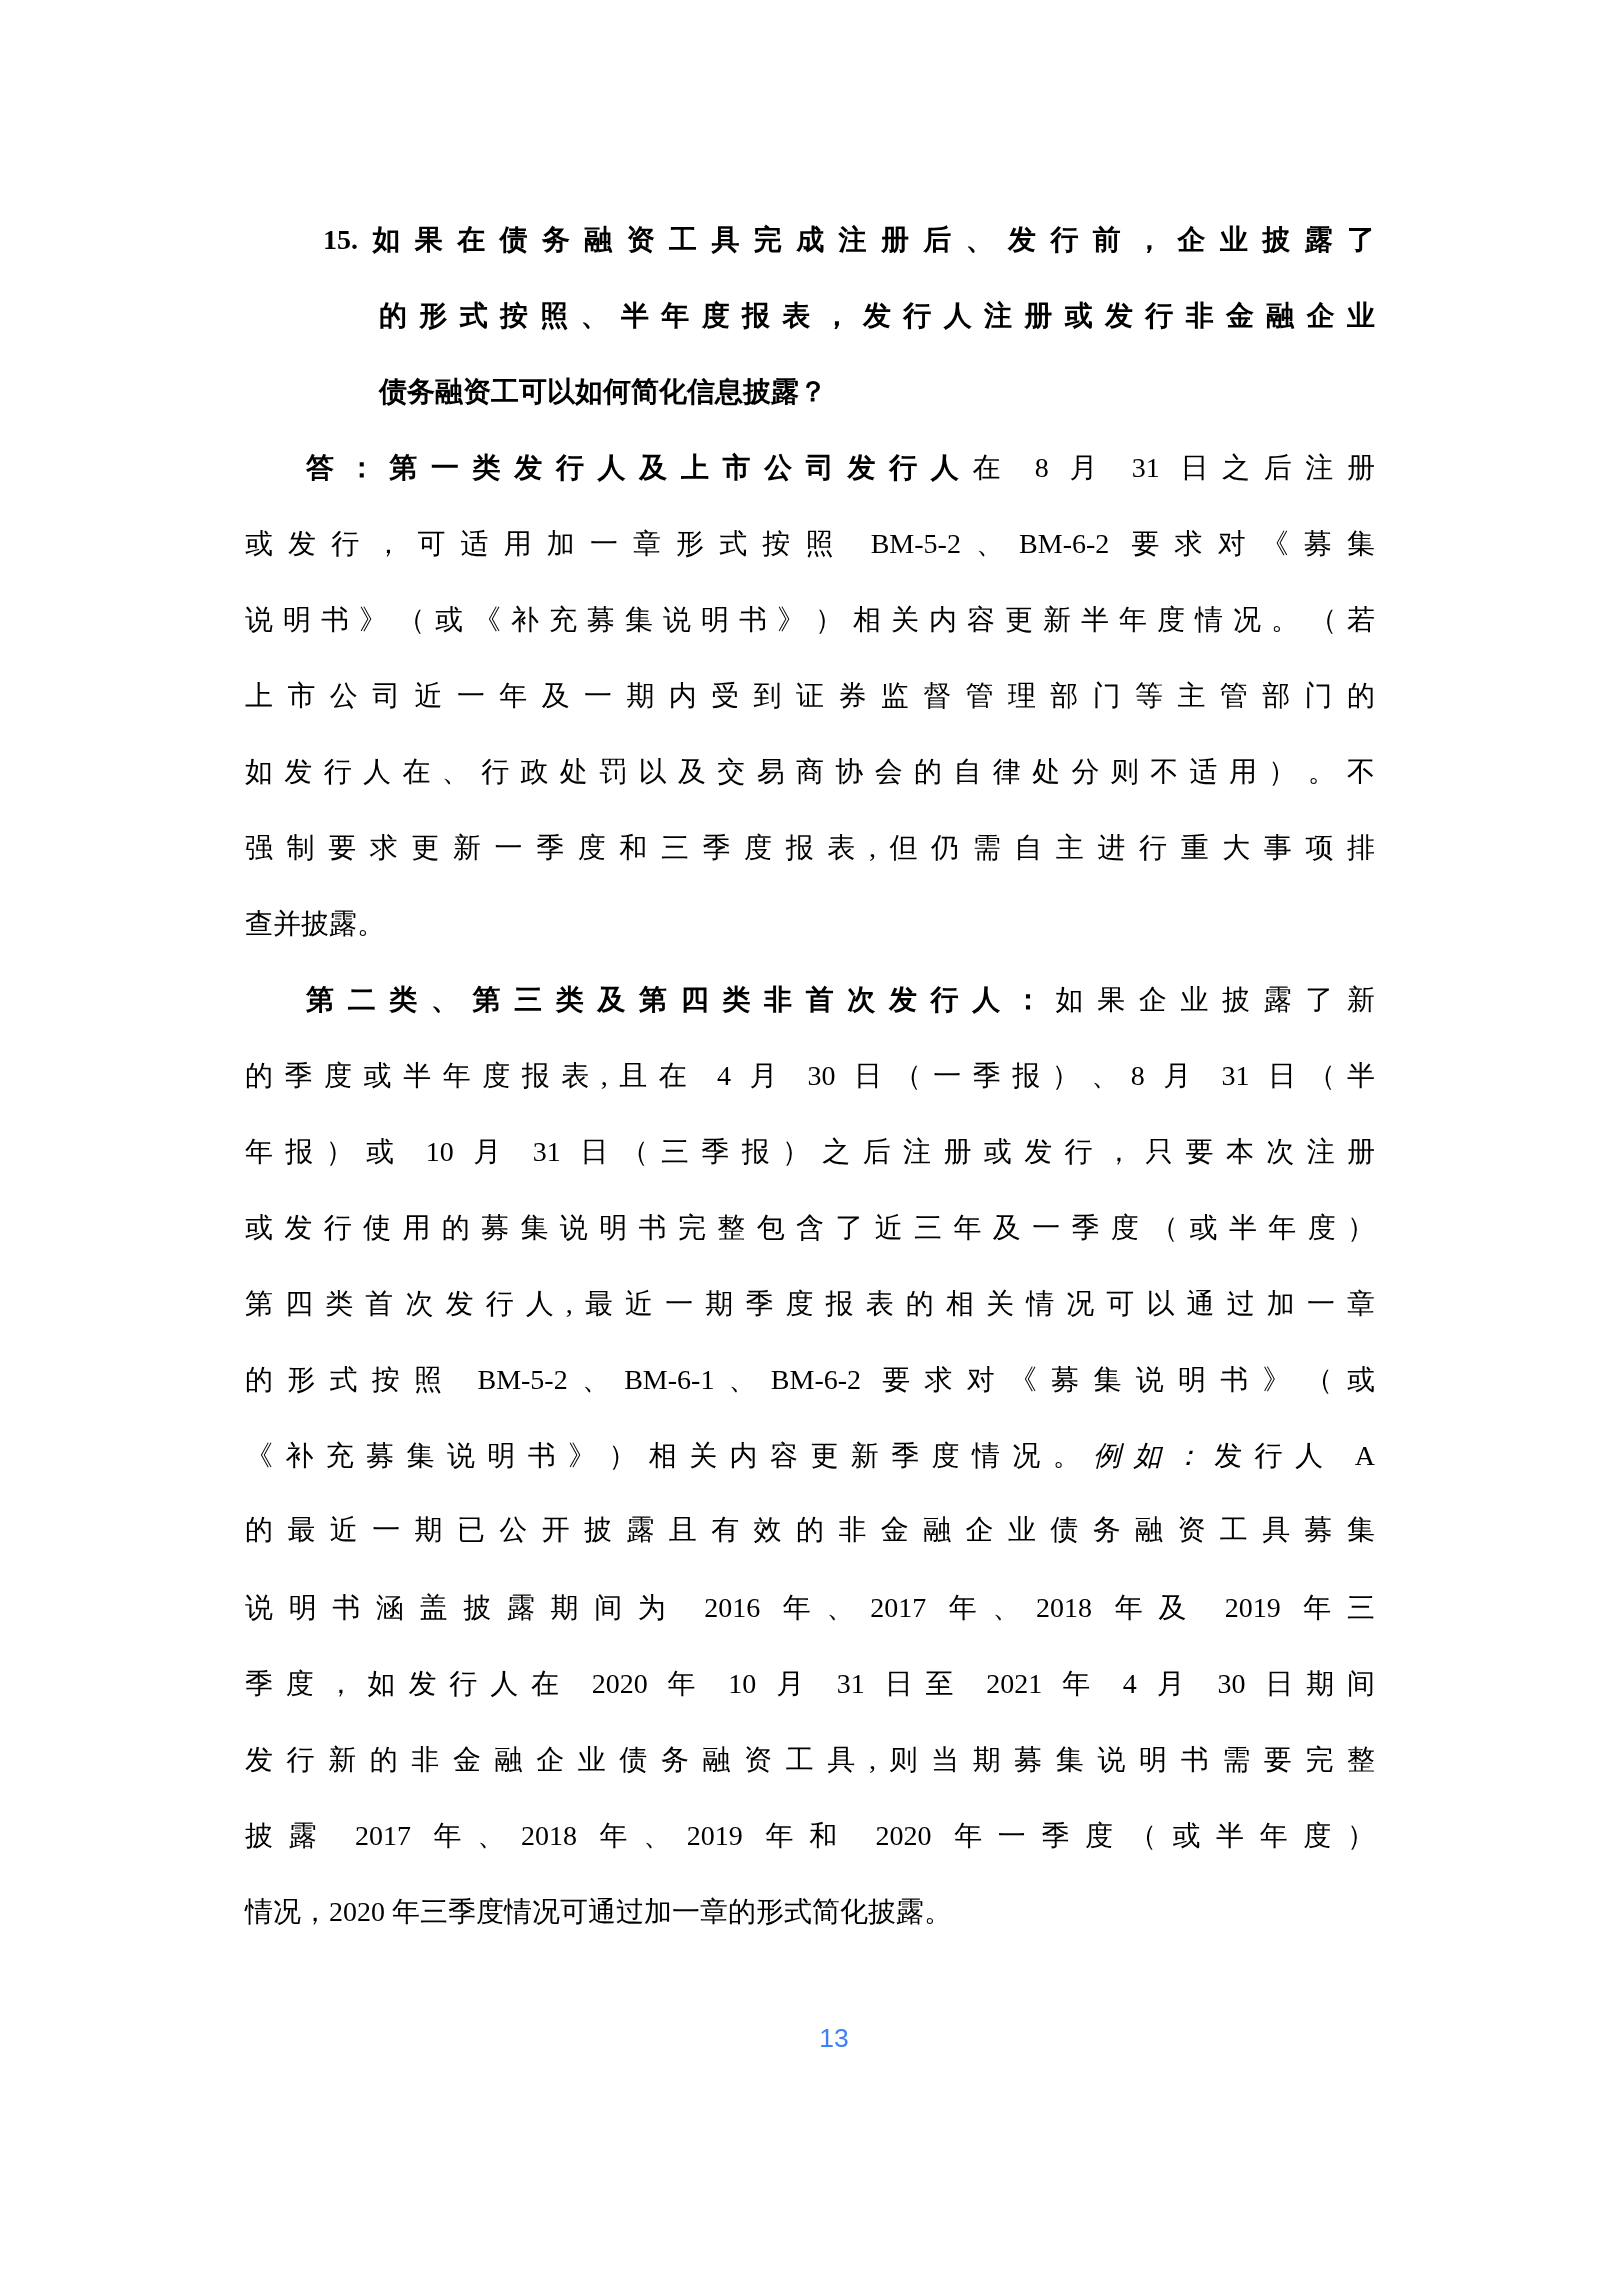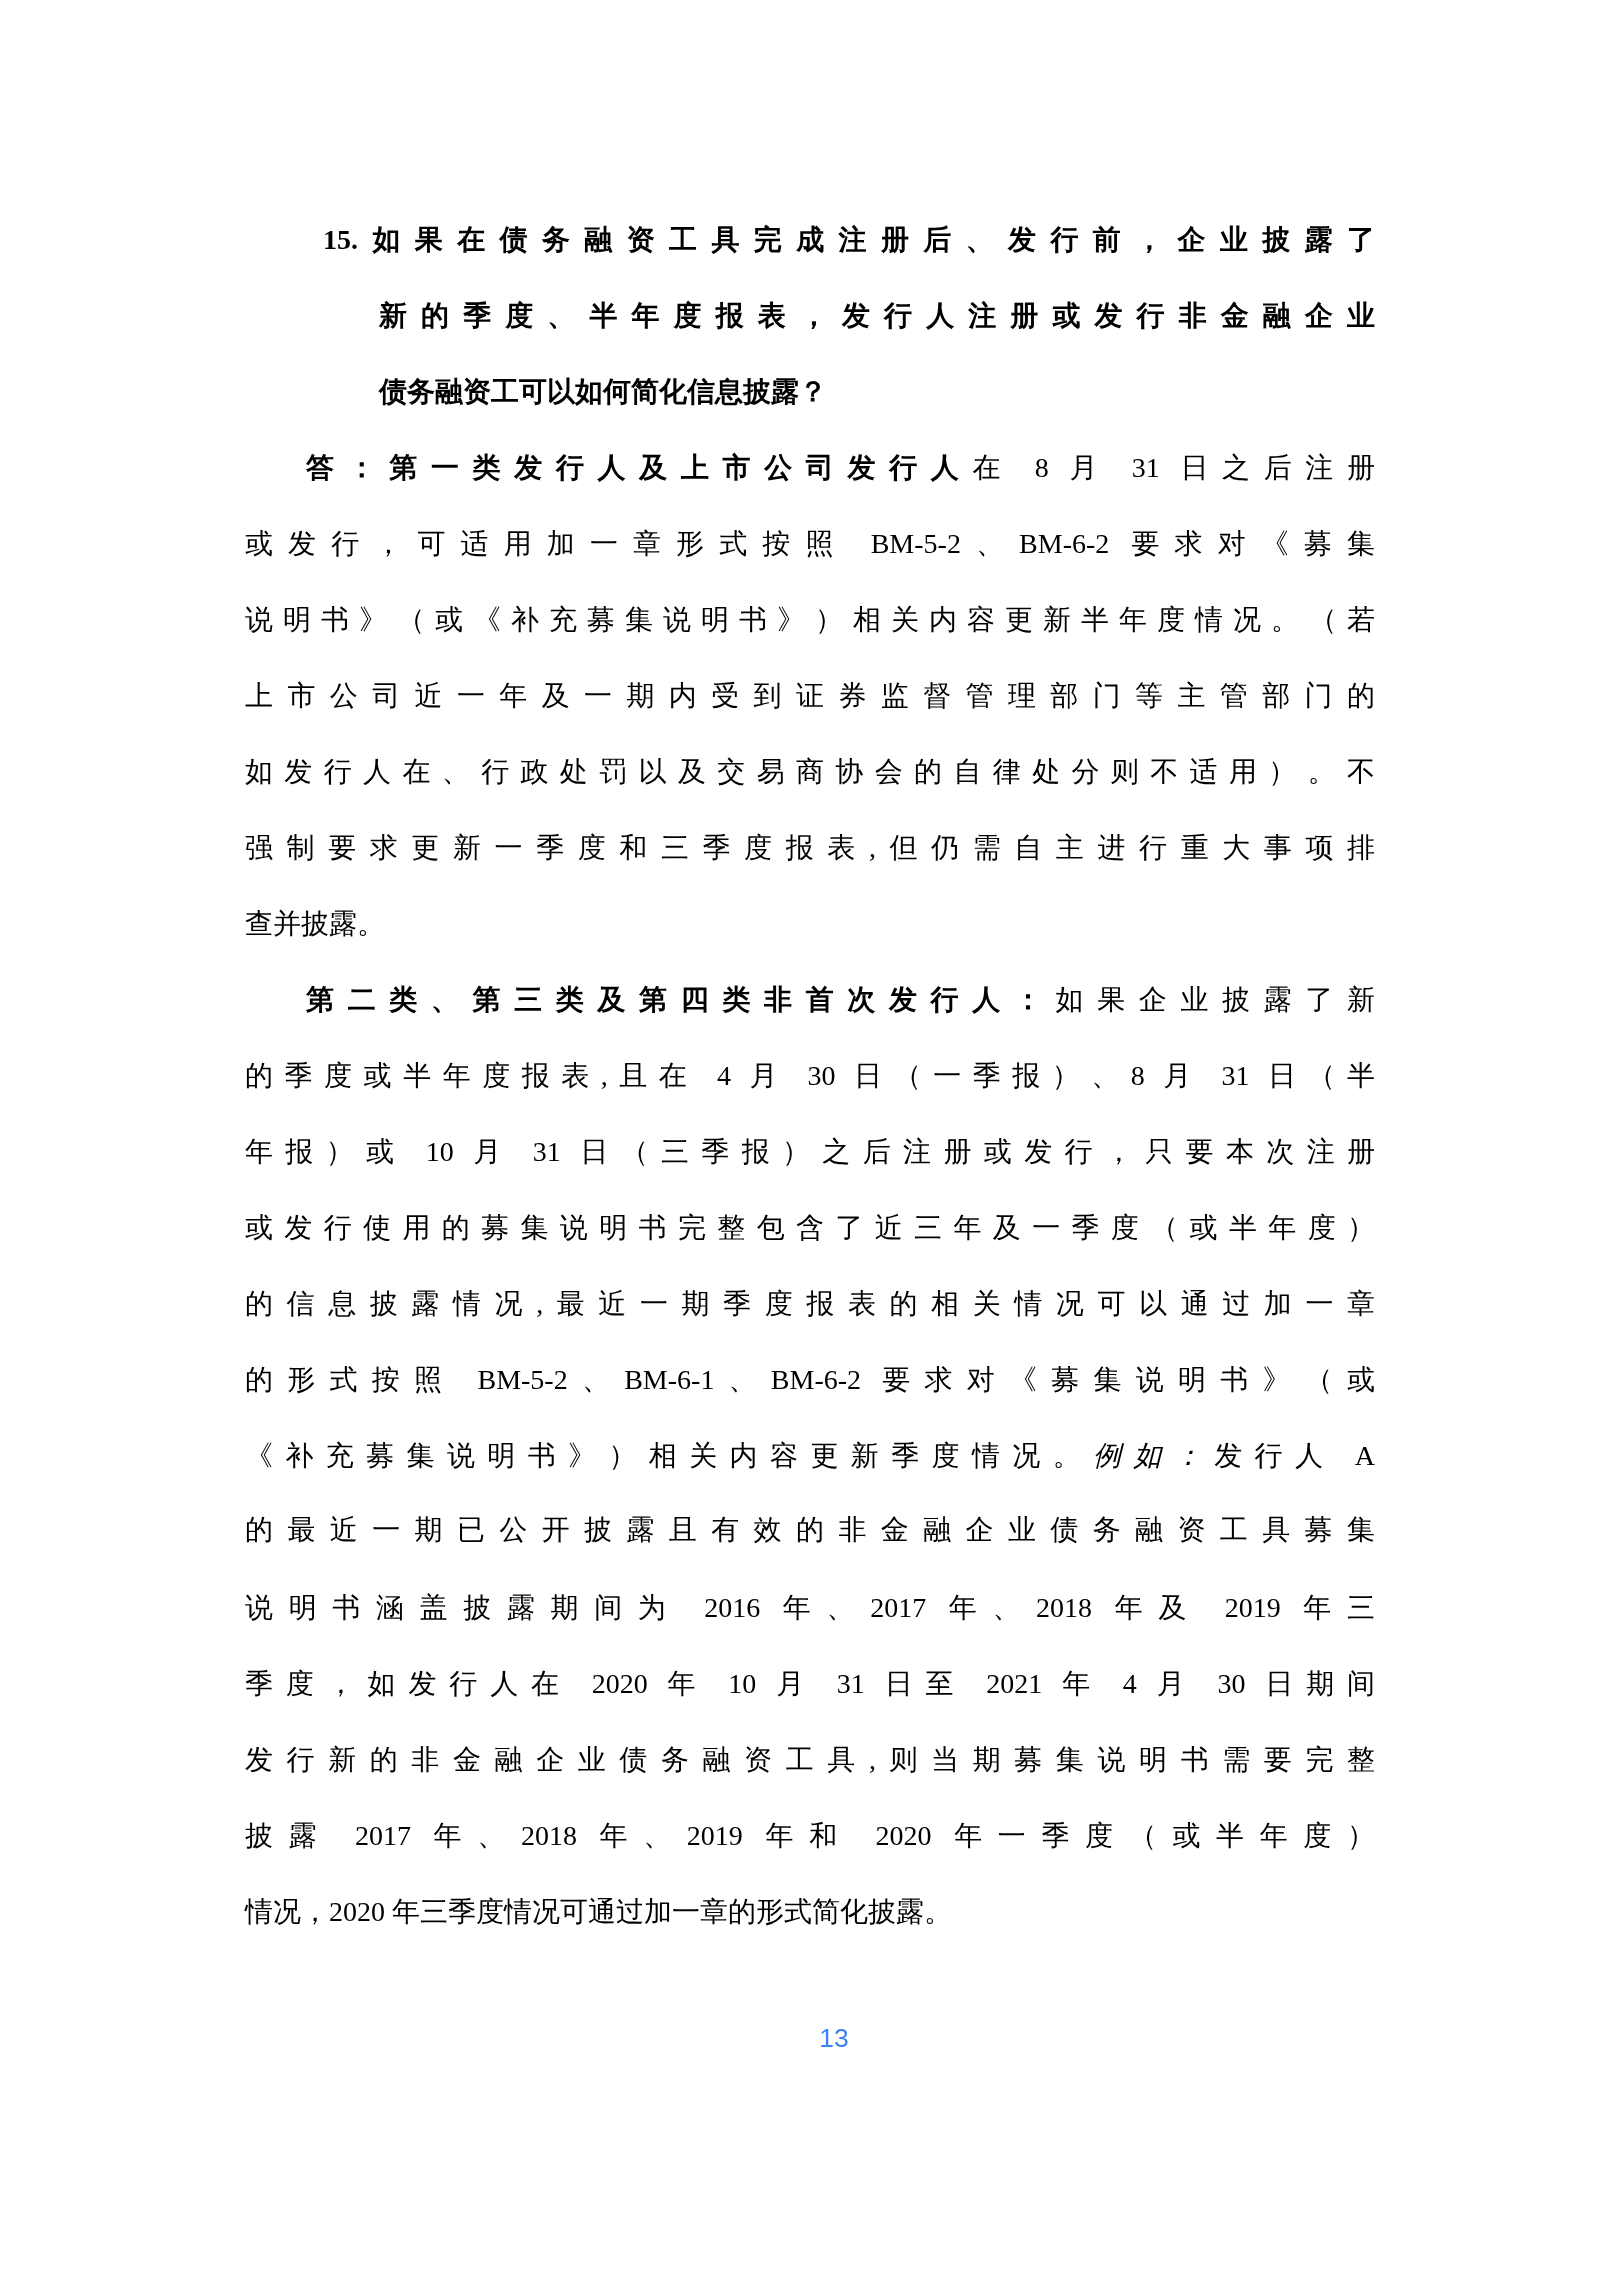--- a/index.html
+++ b/index.html
@@ -51,38 +51,38 @@
     color: #3b82f6;
   }
 </style>
 </head>
 <body>
 
 <div class="page">
   <div class="content" id="doc">
       <div>
         <div class="line justify" style="padding-left: 78px;"><span class="run-b">15.如果在债务融资工具完成注册后、发行前，企业披露了</span></div>
-        <div class="line justify" style="padding-left: 134px;"><span class="run-b">新的季度、半年度报表，发行人注册或发行非金融企业</span></div>
+        <div class="line justify" style="padding-left: 134px;"><span class="run-b">的形式按照、半年度报表，发行人注册或发行非金融企业</span></div>
         <div class="line" style="padding-left: 134px;"><span class="run-b">债务融资工可以如何简化信息披露？</span></div>
       </div>
       <div>
         <div class="line justify" style="padding-left: 61px;"><span class="run-b">答：第一类发行人及上市公司发行人</span><span class="run-n">在 8 月 31 日之后注册</span></div>
         <div class="line justify" style="padding-left: 0px;"><span class="run-n">或发行，可适用加一章形式按照 BM-5-2、BM-6-2 要求对《募集</span></div>
         <div class="line justify" style="padding-left: 0px;"><span class="run-n">说明书》（或《补充募集说明书》）相关内容更新半年度情况。（若</span></div>
         <div class="line justify" style="padding-left: 0px;"><span class="run-n">上市公司近一年及一期内受到证券监督管理部门等主管部门的</span></div>
         <div class="line justify" style="padding-left: 0px;"><span class="run-n">如发行人在、行政处罚以及交易商协会的自律处分则不适用）。不</span></div>
         <div class="line justify" style="padding-left: 0px;"><span class="run-n">强制要求更新一季度和三季度报表,但仍需自主进行重大事项排</span></div>
         <div class="line" style="padding-left: 0px;"><span class="run-n">查并披露。</span></div>
       </div>
       <div>
         <div class="line justify" style="padding-left: 61px;"><span class="run-b">第二类、第三类及第四类非首次发行人：</span><span class="run-n">如果企业披露了新</span></div>
         <div class="line justify" style="padding-left: 0px;"><span class="run-n">的季度或半年度报表,且在 4 月 30 日（一季报）、8 月 31 日（半</span></div>
         <div class="line justify" style="padding-left: 0px;"><span class="run-n">年报）或 10 月 31 日（三季报）之后注册或发行，只要本次注册</span></div>
         <div class="line justify" style="padding-left: 0px;"><span class="run-n">或发行使用的募集说明书完整包含了近三年及一季度（或半年度）</span></div>
-        <div class="line justify" style="padding-left: 0px;"><span class="run-n">的信息披露情况,最近一期季度报表的相关情况可以通过加一章</span></div>
+        <div class="line justify" style="padding-left: 0px;"><span class="run-n">第四类首次发行人,最近一期季度报表的相关情况可以通过加一章</span></div>
         <div class="line justify" style="padding-left: 0px;"><span class="run-n">的形式按照 BM-5-2、BM-6-1、BM-6-2 要求对《募集说明书》（或</span></div>
         <div class="line justify" style="padding-left: 0px;"><span class="run-n">《补充募集说明书》）相关内容更新季度情况。</span><span class="run-bi">例如：</span><span class="run-n">发行人 A</span></div>
         <div class="line justify" style="padding-left: 0px; font-family: Liberation Mono, monospace;"><span class="run-n">的最近一期已公开披露且有效的非金融企业债务融资工具募集</span></div>
         <div class="line justify" style="padding-left: 0px;"><span class="run-n">说明书涵盖披露期间为 2016 年、2017 年、2018 年及 2019 年三</span></div>
         <div class="line justify" style="padding-left: 0px;"><span class="run-n">季度，如发行人在 2020 年 10 月 31 日至 2021 年 4 月 30 日期间</span></div>
         <div class="line justify" style="padding-left: 0px;"><span class="run-n">发行新的非金融企业债务融资工具,则当期募集说明书需要完整</span></div>
         <div class="line justify" style="padding-left: 0px;"><span class="run-n">披露 2017 年、2018 年、2019 年和 2020 年一季度（或半年度）</span></div>
         <div class="line" style="padding-left: 0px;"><span class="run-n">情况，2020 年三季度情况可通过加一章的形式简化披露。</span></div>
       </div>
     </div>

